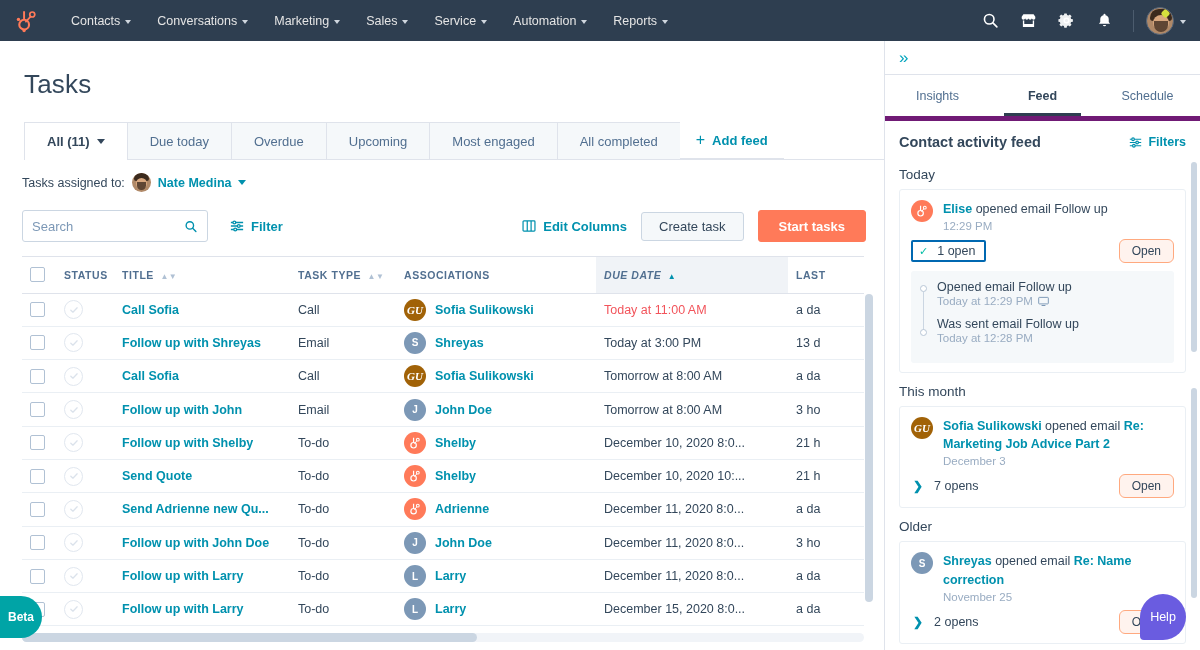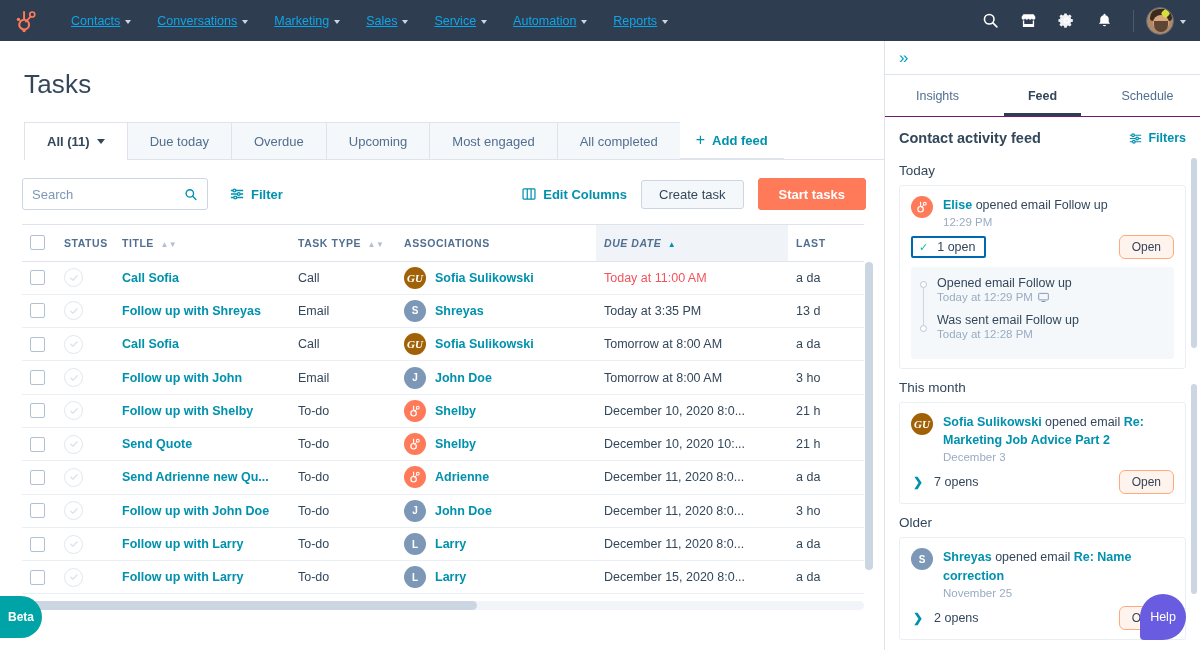--- a/index.html
+++ b/index.html
@@ -14,22 +14,22 @@
   .app { position: relative; width: 1200px; height: 650px; overflow: hidden; }
 
   
   .topnav {
     height: 41px; background: #2e3e50; display: flex; align-items: center;
     padding: 0 14px; position: relative; z-index: 40;
   }
   .hs-logo { width: 26px; height: 26px; flex: 0 0 26px; margin-right: 18px; }
   .nav-items { display: flex; align-items: center; gap: 0px; }
   .nav-item {
-    color: #0ea5e9; font-size: 12.5px; padding: 0 13px; height: 25px;
-    display: flex; align-items: center; gap: 5px; cursor: pointer; white-space: nowrap; text-decoration: underline;
+    color: #e5e5e5; font-size: 12.5px; padding: 0 13px; height: 25px;
+    display: flex; align-items: center; gap: 5px; cursor: pointer; white-space: nowrap;
   }
   .caret-down {
     width: 0; height: 0; border-left: 3.5px solid transparent;
     border-right: 3.5px solid transparent; border-top: 4px solid #cfd6de; margin-top: 2px;
   }
   .nav-right { margin-left: auto; display: flex; align-items: center; gap: 4px; }
   .nav-ico {
     width: 34px; height: 34px; display: flex; align-items: center; justify-content: center;
     cursor: pointer; border-radius: 3px; color: #fff;
   }
@@ -148,21 +148,21 @@
   
   .beta {
     position: absolute; left: 0; bottom: 12px; width: 42px; height: 42px;
     background: #00a4a6; border-radius: 0 21px 21px 0; color: #fff; font-size: 12px; font-weight: 600;
     display: flex; align-items: center; justify-content: center; cursor: pointer; z-index: 30;
   }
 
   
   .side-top { height: 34px; display: flex; align-items: center; padding-left: 14px; border-bottom: 1px solid #dfe3eb; }
   .collapse { color: #00a4bd; font-size: 17px; cursor: pointer; line-height: 1; letter-spacing: -3px; }
-  .side-tabs { display: flex; border-bottom: 1px solid #701a75; }
+  .side-tabs { display: flex; border-bottom: 5px solid #701a75; }
   .stab {
     flex: 1; text-align: center; font-size: 12.5px; color: #516f90; height: 41px;
     display: flex; align-items: center; justify-content: center; cursor: pointer; position: relative;
   }
   .stab.active { color: #33475b; font-weight: 600; }
   .stab.active::after { content: ""; position: absolute; left: 14px; right: 14px; bottom: 0; height: 3px; background: #2e3e50; }
   .feed-head { display: flex; align-items: center; padding: 13px 14px 6px 14px; }
   .feed-title { font-size: 14.5px; font-weight: 700; color: #33475b; }
   .filters { margin-left: auto; display: flex; align-items: center; gap: 6px; color: #0091ae; font-weight: 700; font-size: 12.5px; cursor: pointer; }
   .feed-body { position: relative; height: 509px; overflow: hidden; padding: 0 14px; }
@@ -310,20 +310,30 @@
         </div>
         <div class="vtab">
           <span>All completed</span>
         </div>
         <div class="addview">
           <span class="plus">+</span>
           <span>Add feed</span>
         </div>
       </div>
 
+      <div class="assigned">
+        <span>Tasks assigned to:</span>
+        <span class="mini-av">
+            <i class="h"></i>
+            <i class="f"></i>
+            <i class="b"></i>
+          </span>
+        <span class="aname">Nate Medina</span>
+        <i class="acaret"></i>
+      </div>
 
       <div class="toolbar">
         <div class="search-box">
           <input type="text" placeholder="Search" style="">
           <svg width="15" height="15" viewBox="0 0 20 20" fill="none" stroke="#0091ae" stroke-width="2">
             <circle cx="8.5" cy="8.5" r="5.4"></circle>
               <path d="M12.6 12.6 L17.3 17.3" stroke-linecap="round"></path>
           </svg>
         </div>
         <div class="filter-btn">
@@ -420,21 +430,21 @@
                   </span>
                 </td>
                 <td><span class="t-link">Follow up with Shreyas</span></td>
                 <td class="t-type">Email</td>
                 <td>
                   <span class="assoc">
                     <span class="av slate">S</span>
                     <span class="assoc-name">Shreyas</span>
                   </span>
                 </td>
-                <td class="due">Today at 3:35 PM</td>
+                <td class="due">Today at 3:00 PM</td>
                 <td class="last">13 d</td>
               </tr>
               <tr>
                 <td>
                   <span class="chk"></span>
                 </td>
                 <td>
                   <span class="status-ring">
                     <svg width="10" height="10" viewBox="0 0 12 12" fill="none" stroke="#b0c1d4" stroke-width="1.6">
                       <path d="M2.2 6.2 L4.7 8.6 L9.8 3.4" stroke-linecap="round" stroke-linejoin="round"></path>

